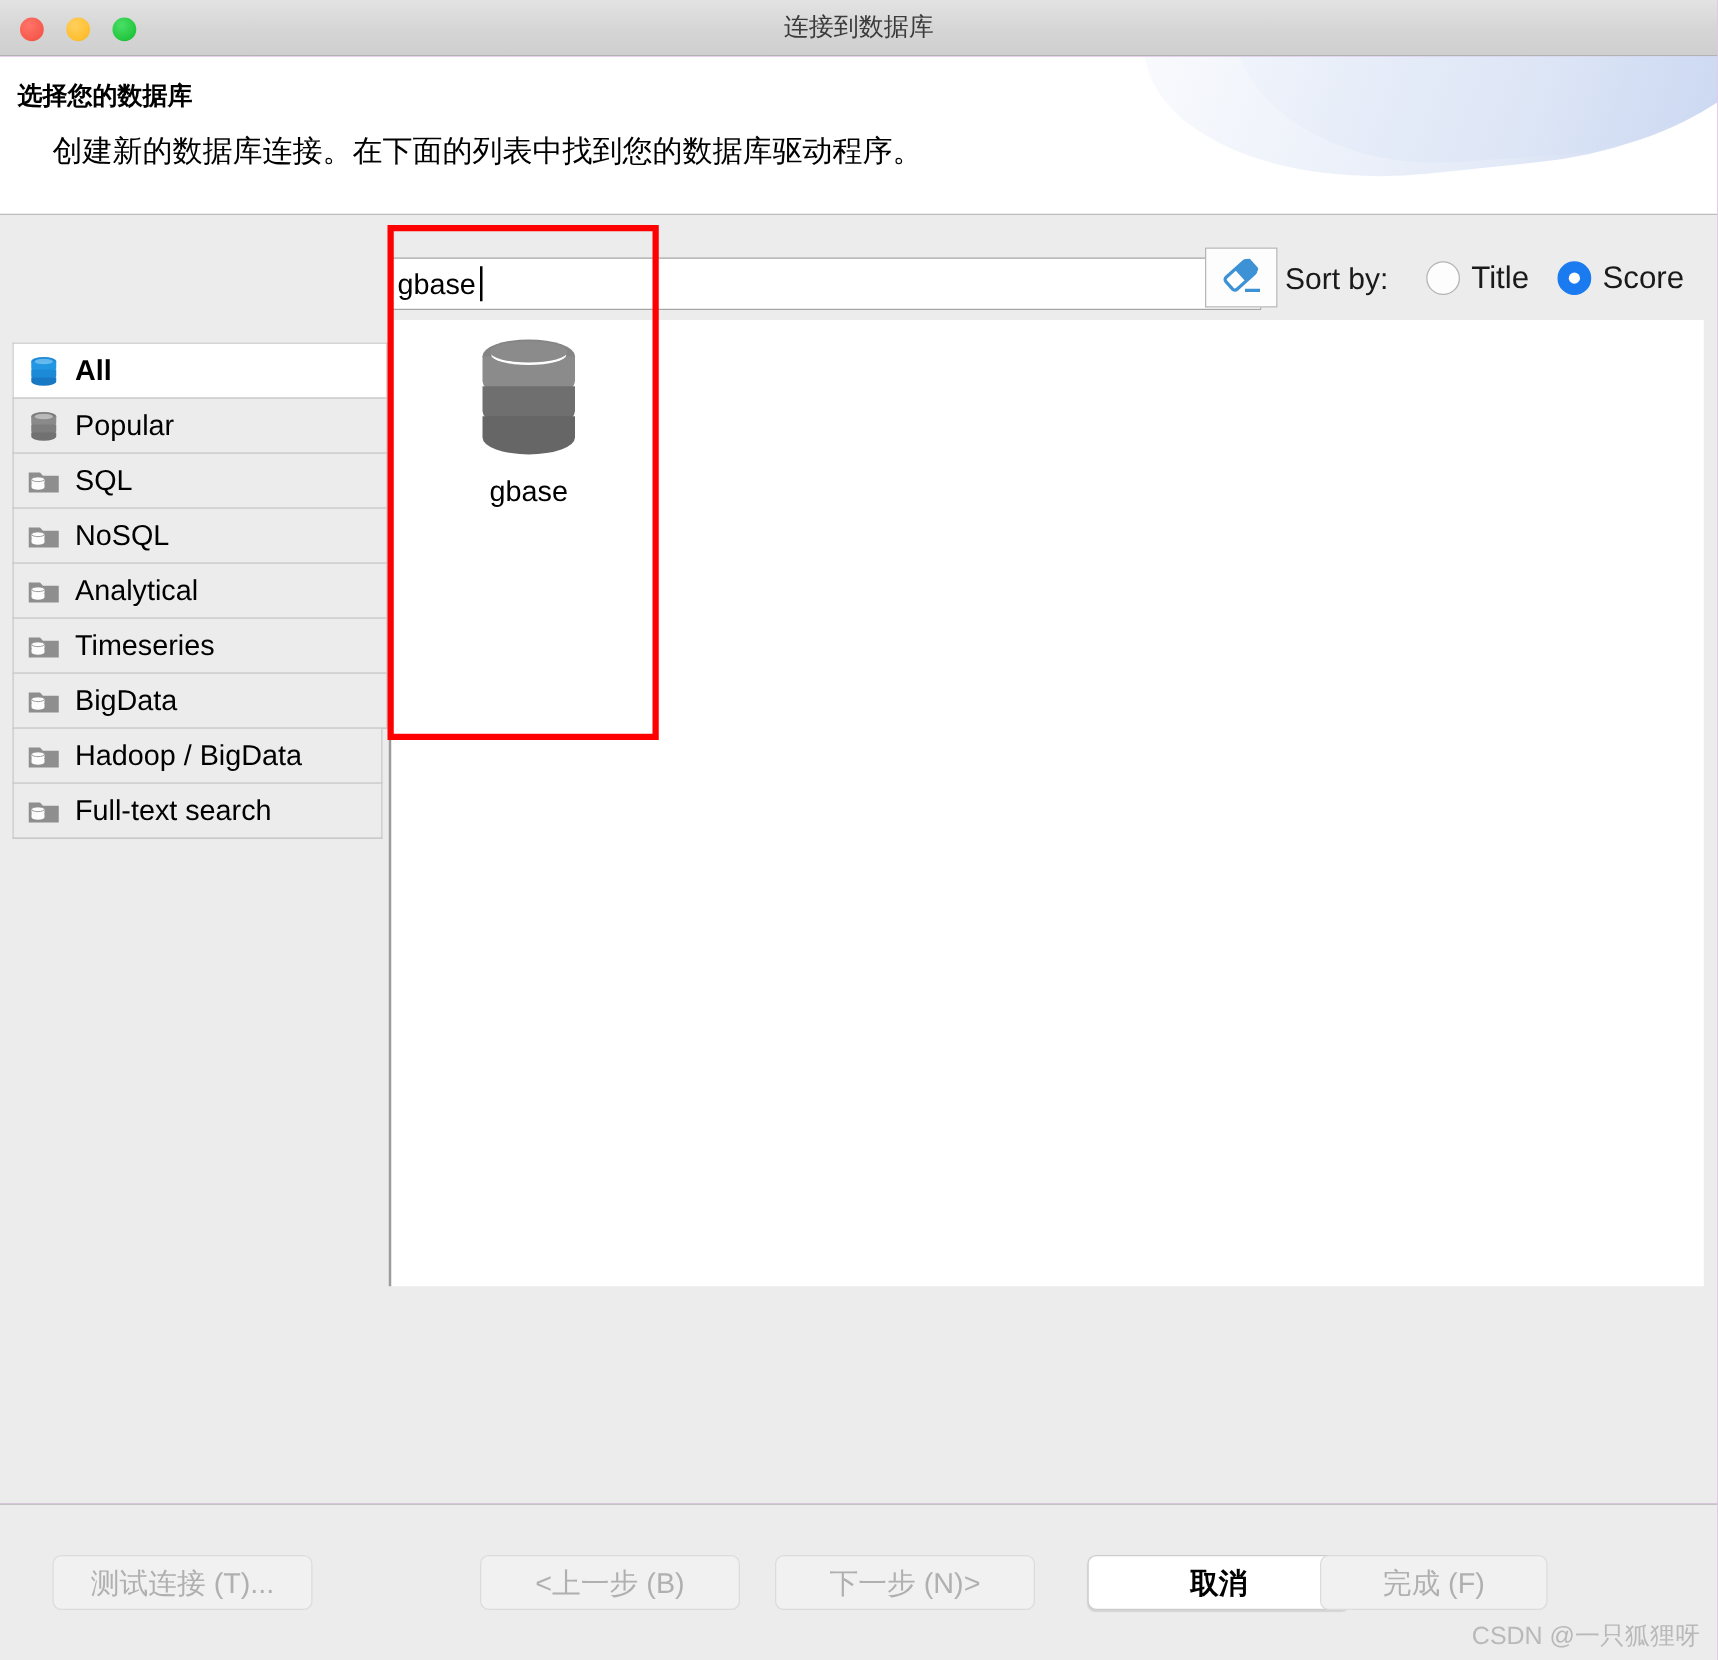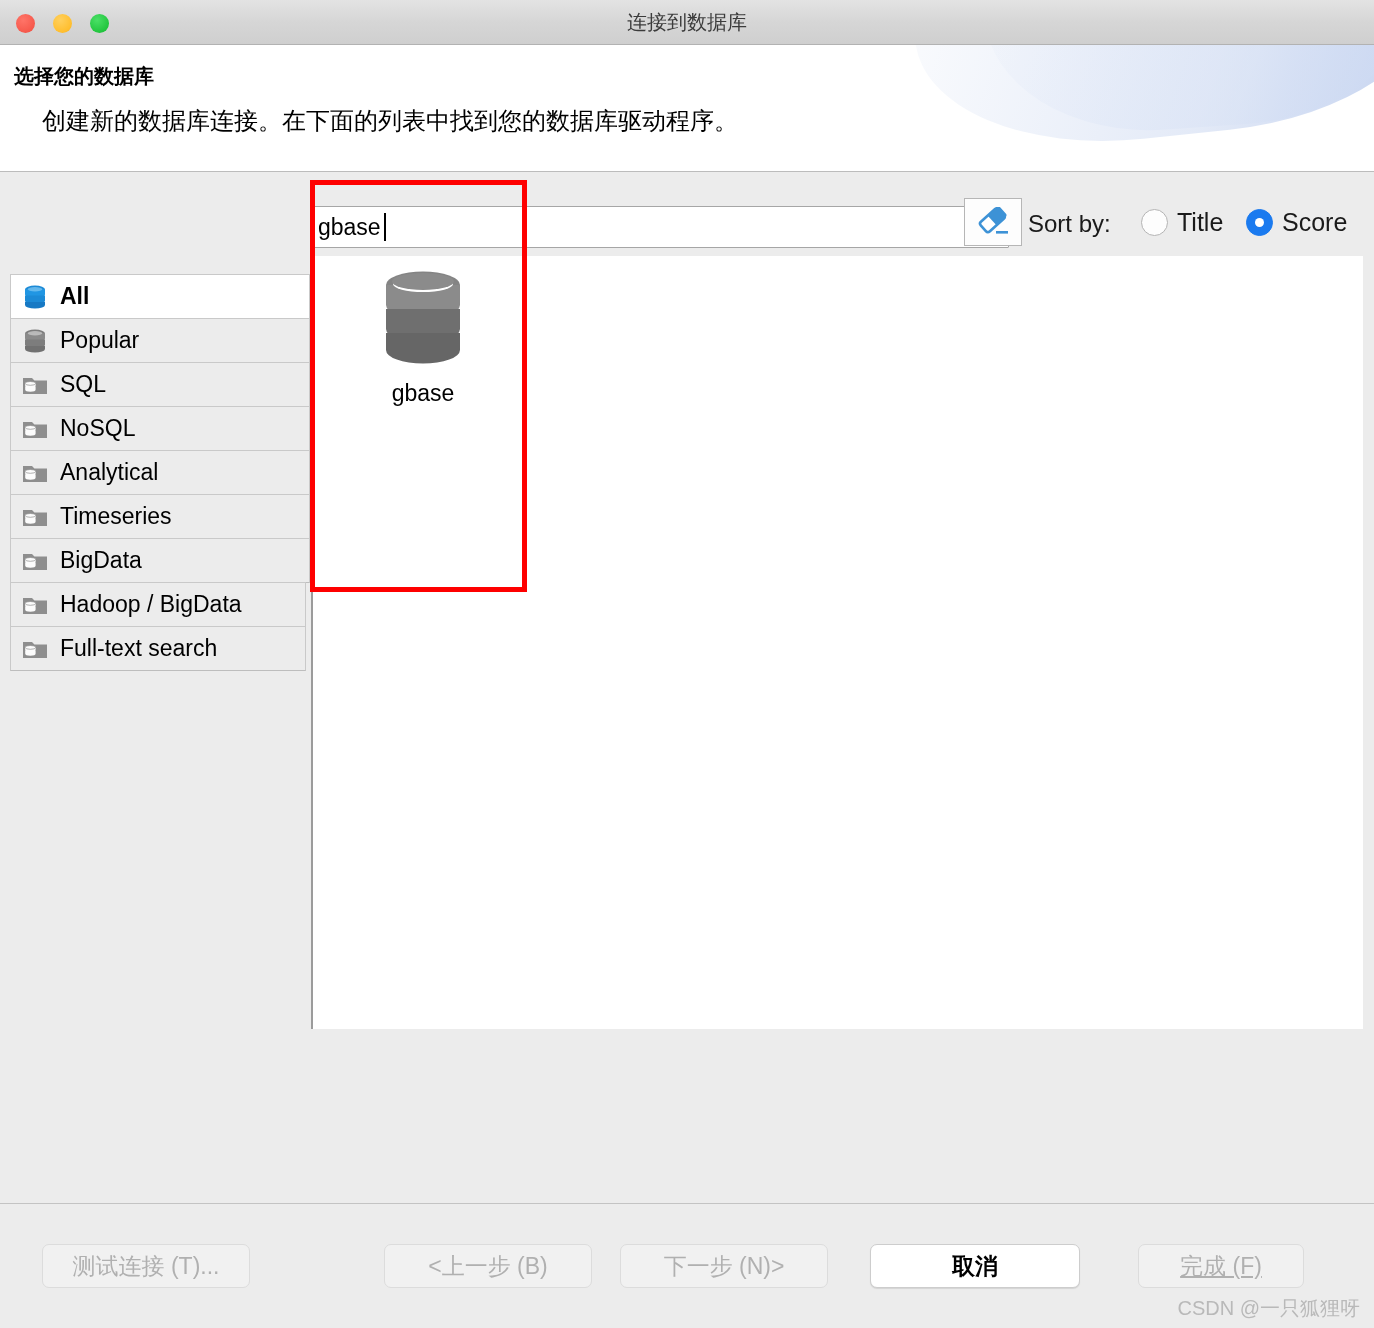--- a/index.html
+++ b/index.html
@@ -309,21 +309,21 @@
     background: #ffffff;
     color: #000000;
     border: 1px solid #cdcdcd;
     font-weight: bold;
     box-shadow: 0 1px 1px rgba(0,0,0,0.10);
   }
   #btn-test   { left: 42px;   width: 208px; }
   #btn-prev   { left: 384px;  width: 208px; }
   #btn-next   { left: 620px;  width: 208px; }
   #btn-cancel { left: 870px;  width: 210px; }
-  #btn-finish { left: 1138px; width: 166px; text-decoration: underline; }
+  #btn-finish { left: 1056px; width: 182px; }
 
   #watermark {
     position: absolute;
     right: 14px;
     top: 1295px;
     font-size: 20px;
     color: #b9b9b9;
   }
 </style>
 </head>

